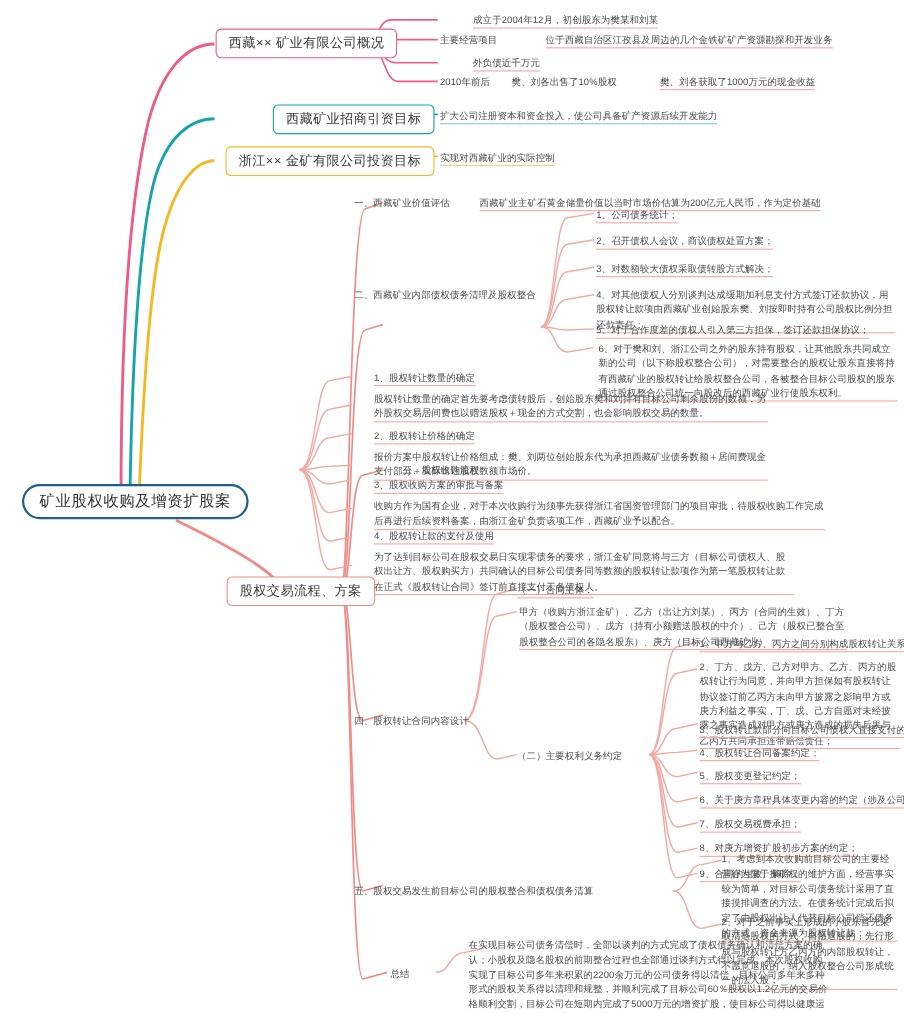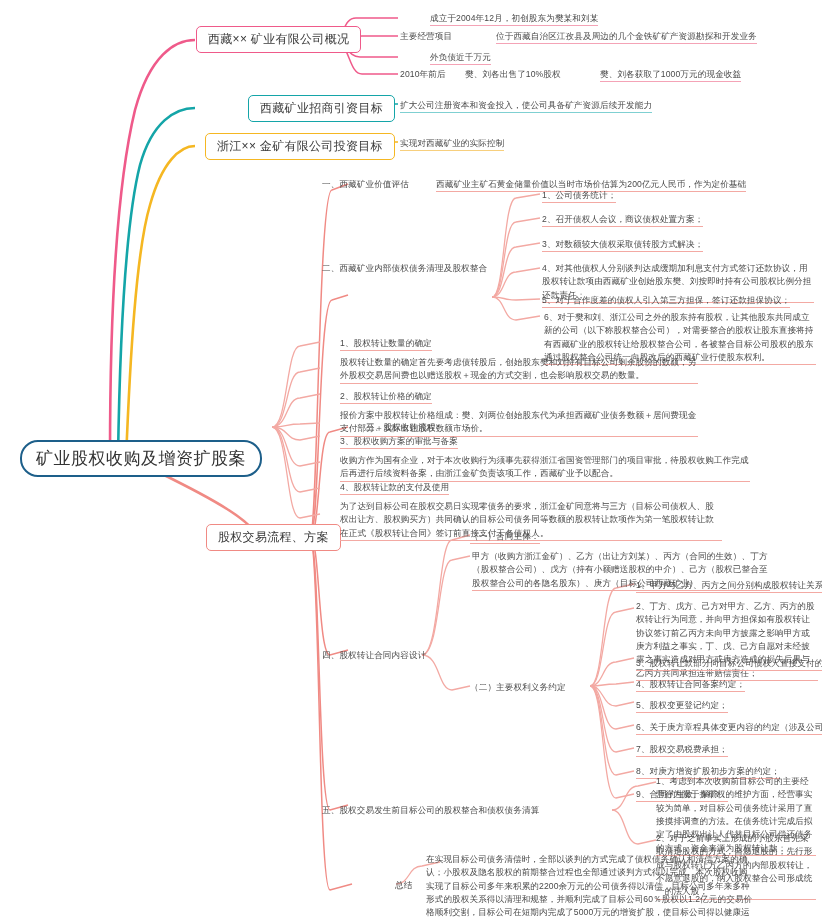--- a/index.html
+++ b/index.html
@@ -24,21 +24,21 @@
     display:flex;
     align-items:center;
     white-space:nowrap;
     color:#3a3a3a;
   }
   .root{
     border:2px solid #1d5f8a;
     border-radius:18px;
     background:#fff;
     padding:5px 14px;
-    font-size:17px;
+    font-size:14px;
     color:#333;
     letter-spacing:.5px;
   }
   .lvl1{
     border:1.3px solid #ef5a8a;
     border-radius:5px;
     background:#fff;
     padding:4px 11px;
     font-size:12px;
     letter-spacing:.3px;
@@ -191,16 +191,16 @@
   <div class="plain nowrap u-salmon" style="position:absolute;left:636px;top:699px;">5、股权变更登记约定；</div>
   <div class="plain nowrap u-salmon" style="position:absolute;left:636px;top:721px;">6、关于庚方章程具体变更内容的约定（涉及公司控制权内容较多）；</div>
   <div class="plain nowrap u-salmon" style="position:absolute;left:636px;top:743px;">7、股权交易税费承担；</div>
   <div class="plain nowrap u-salmon" style="position:absolute;left:636px;top:765px;">8、对庚方增资扩股初步方案的约定；</div>
   <div class="plain nowrap u-salmon" style="position:absolute;left:636px;top:788px;">9、合同的生效、解除；</div>
 
   <div class="plain nowrap" style="position:absolute;left:322px;top:804px;">五、股权交易发生前目标公司的股权整合和债权债务清算</div>
   <div class="plain u-salmon" style="position:absolute;left:656px;top:775px;width:160px;">1、考虑到本次收购前目标公司的主要经营行为限于探矿权的维护方面，经营事实较为简单，对目标公司债务统计采用了直接摸排调查的方法。在债务统计完成后拟定了由股权出让人代替目标公司偿还债务的方式，资金来源为股权转让款；</div>
   <div class="plain u-salmon" style="position:absolute;left:656px;top:832px;width:160px;">2、对于之前事实上形成的小股东首先采取清退股权的方式，自愿退股的，先行形成与股权转让方乙丙方的内部股权转让，不愿意退股的，纳入股权整合公司形成统一的法人股；</div>
 
-  <div class="plain nowrap" style="position:absolute;left:355px;top:879px;margin-left:40px;">总结</div>
+  <div class="plain nowrap" style="position:absolute;left:355px;top:879px;">总结</div>
   <div class="plain u-salmon" style="position:absolute;left:426px;top:853px;width:330px;">在实现目标公司债务清偿时，全部以谈判的方式完成了债权债务确认和清偿方案的确认；小股权及隐名股权的前期整合过程也全部通过谈判方式得以完成。本次股权收购实现了目标公司多年来积累的2200余万元的公司债务得以清偿，目标公司多年来多种形式的股权关系得以清理和规整，并顺利完成了目标公司60％股权以1.2亿元的交易价格顺利交割，目标公司在短期内完成了5000万元的增资扩股，使目标公司得以健康运行！</div>
 
 </div>
 
 </body></html>

